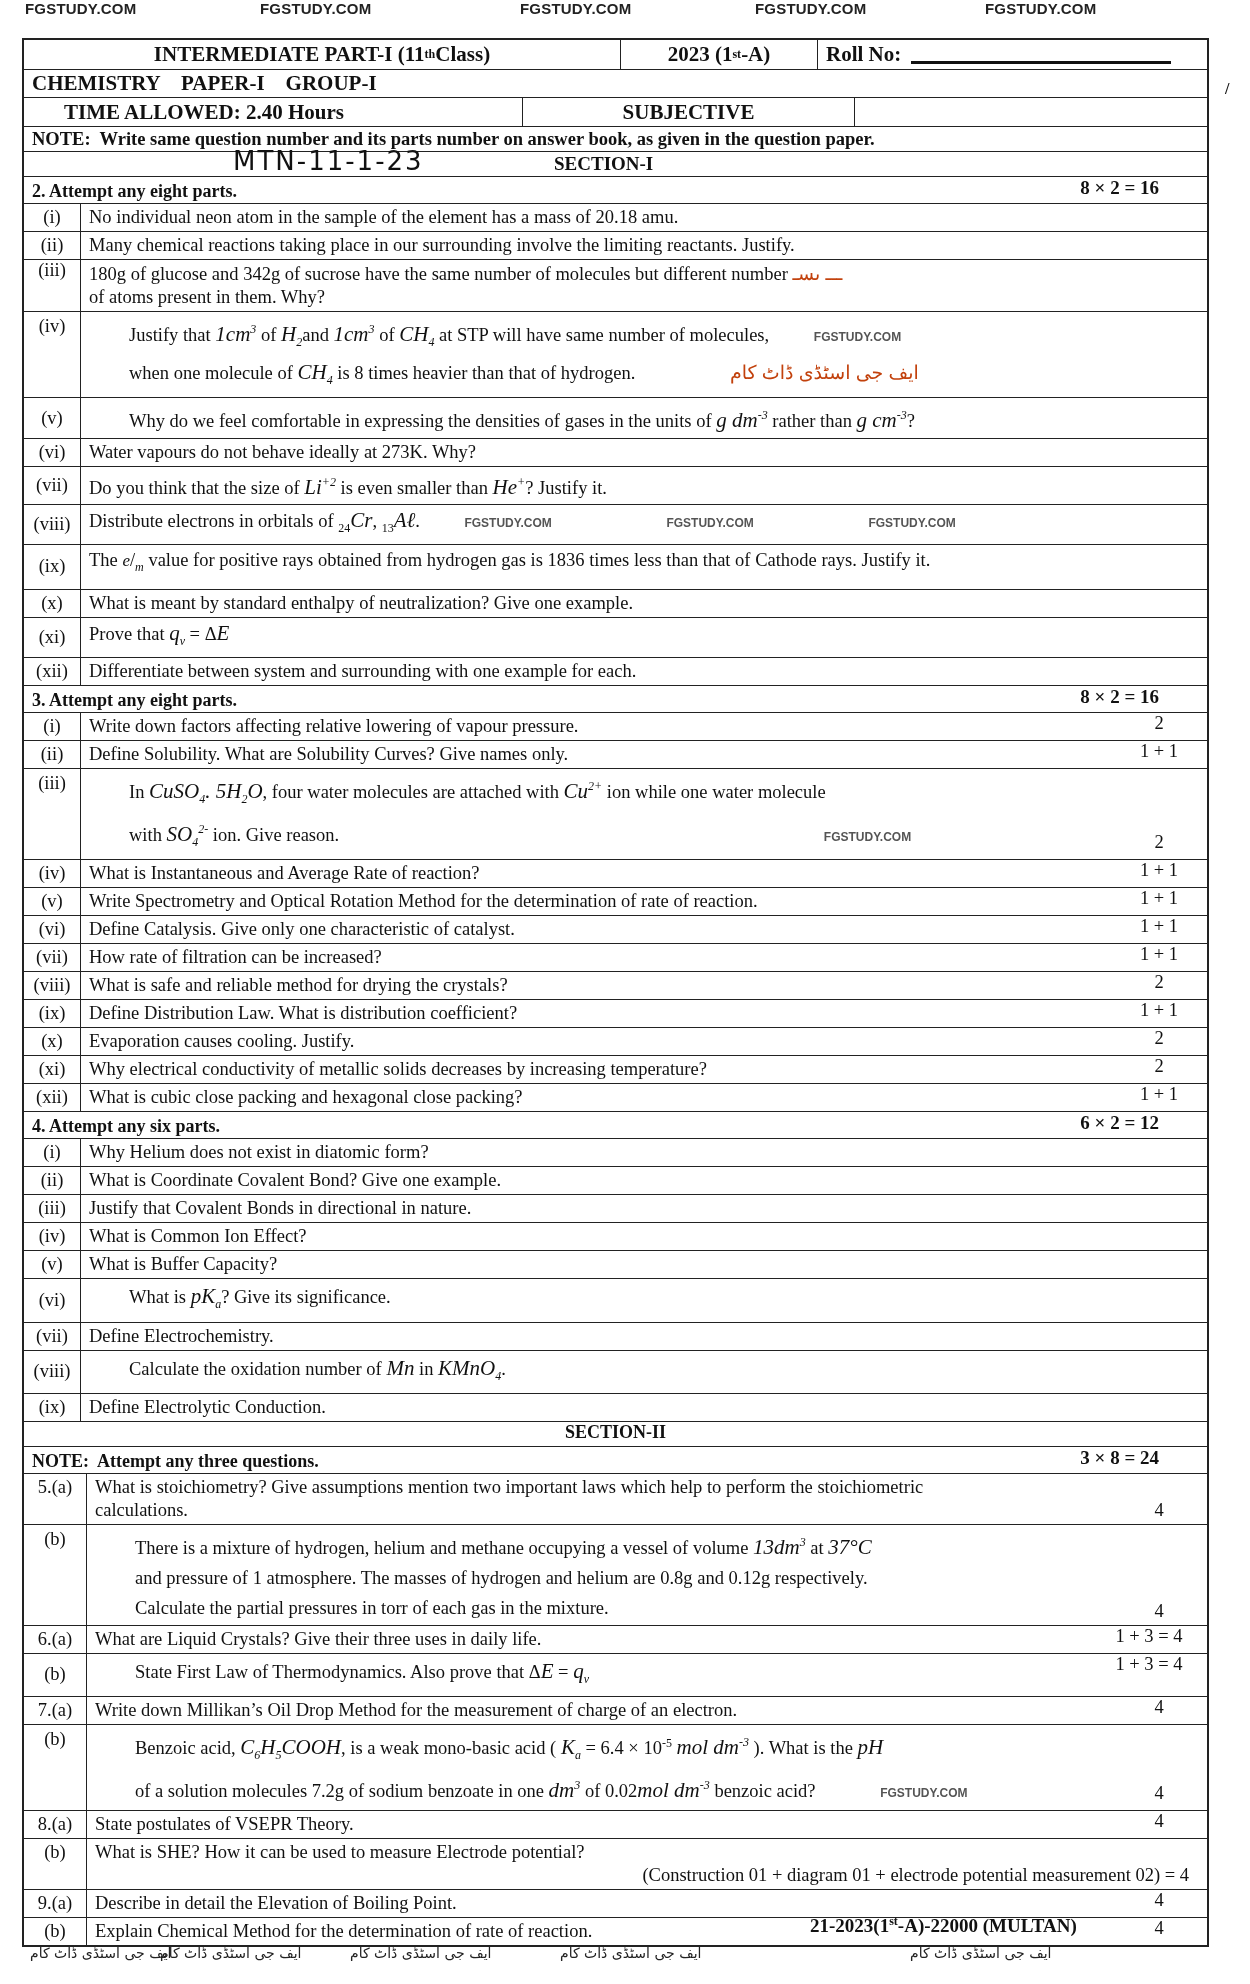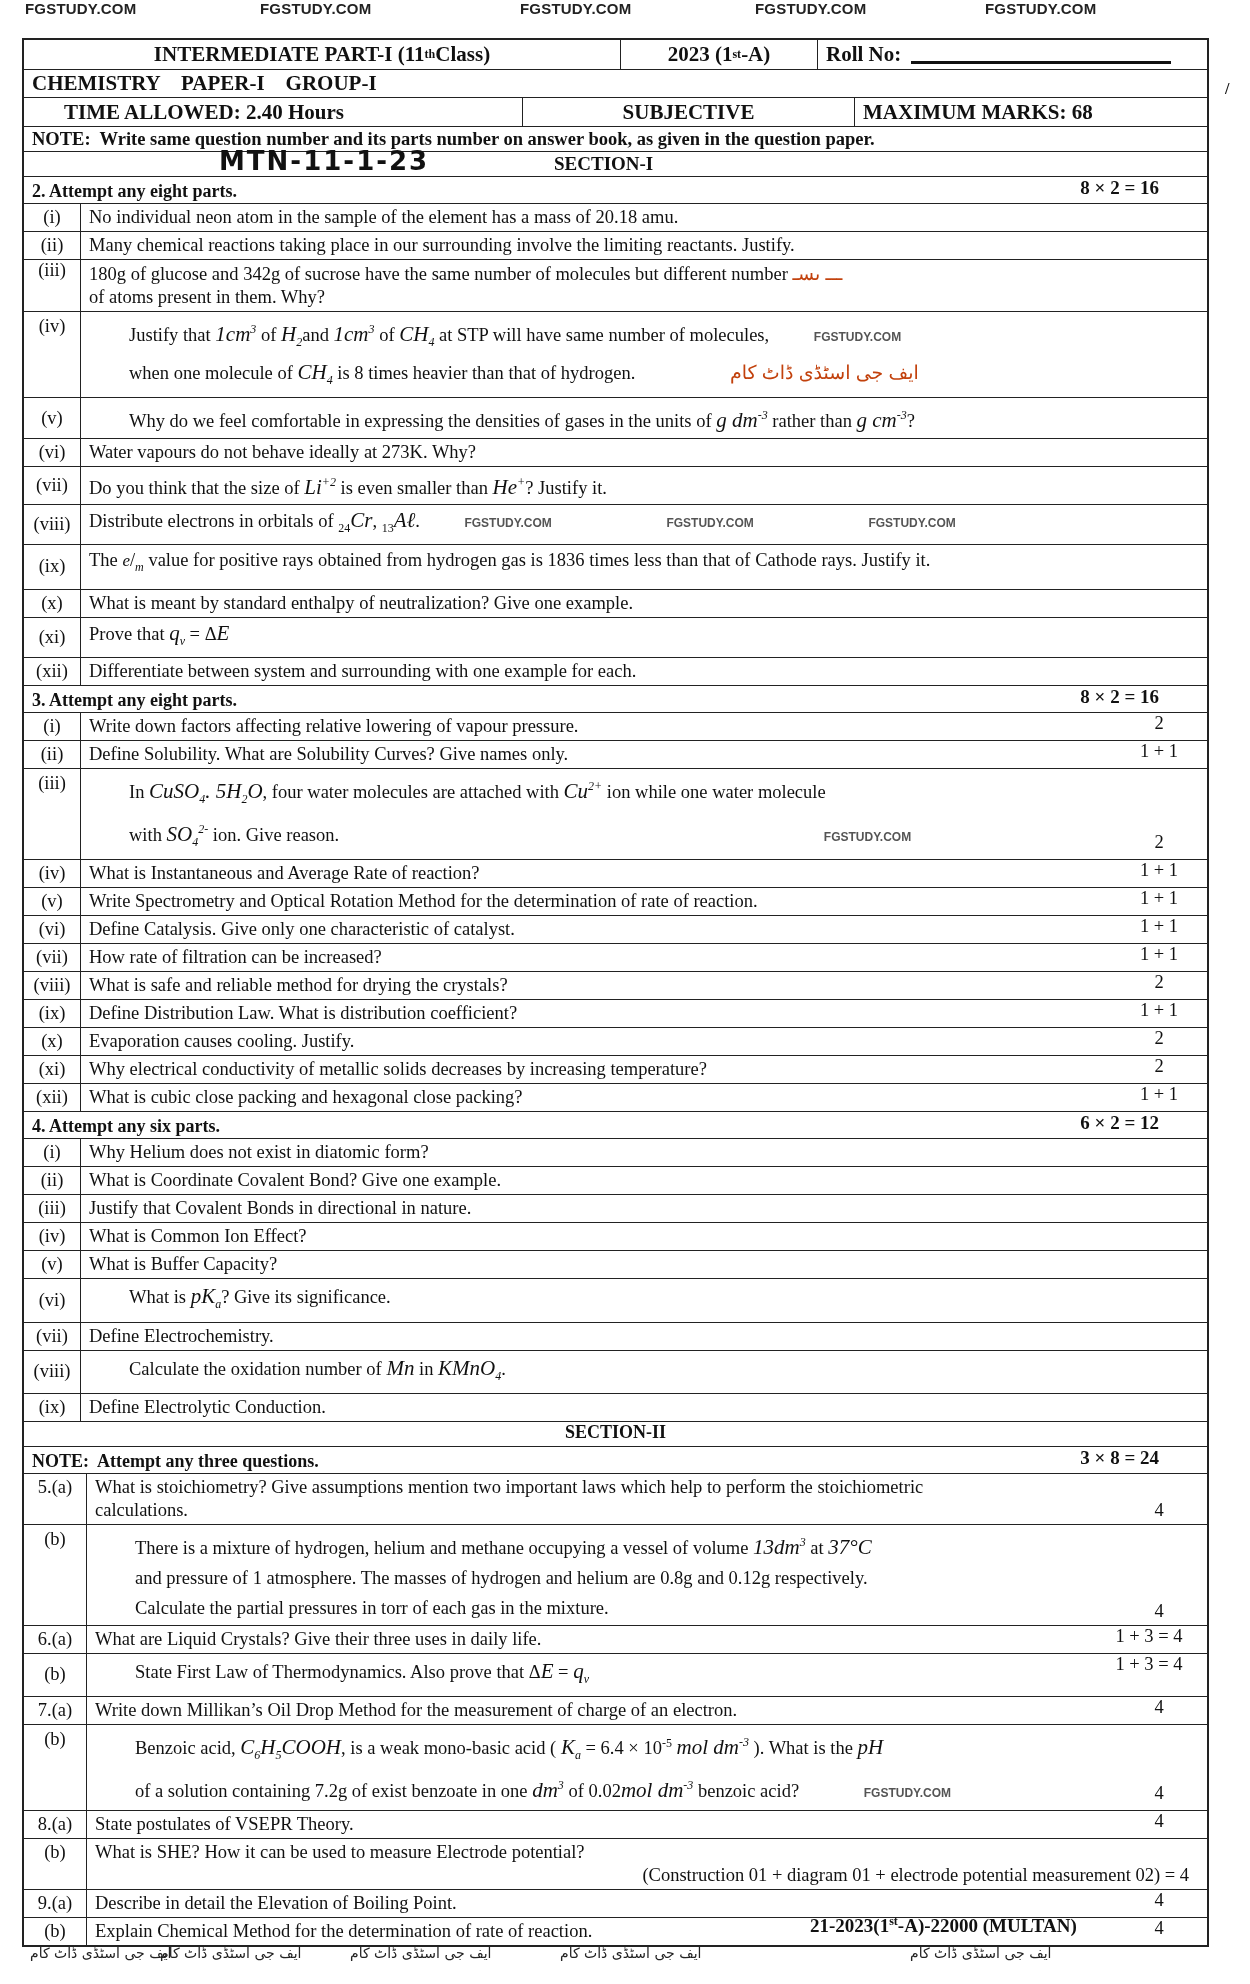--- a/index.html
+++ b/index.html
@@ -17,22 +17,22 @@
   .hdr .c2 { width:180px; border-right:1.6px solid #222; justify-content:center; }
   .hdr .c3 { flex:1; }
   .roll-line { display:inline-block; width:260px; border-bottom:3px solid #111; margin-left:10px; height:16px; }
   .hdr2 { font-size:21px; font-weight:bold; height:27px; }
   .hdr3 { font-size:21px; font-weight:bold; height:28px;padding-left:32px; }
   .hdr3 .c1 { width:450px; border-right:1.6px solid #222; }
   .hdr3 .c2 { width:315px; border-right:1.6px solid #222; justify-content:center; }
   .hdr3 .c3 { flex:1; }
   .note { font-size:18.5px; font-weight:bold; height:24px; }
   .sec { font-size:19px; font-weight:bold; height:24px; position:relative; }
-  .handwritten { position:absolute; left:195px; top:-6px; font-family:"DejaVu Sans", sans-serif;
-                 font-size:26px; color:#111; letter-spacing:2px; font-weight:bold; }
+  .handwritten { position:absolute; left:209px; top:-6px; font-family:"DejaVu Sans", sans-serif;
+                 font-size:26px; color:#111; letter-spacing:2px; font-weight:normal; }
   .sec-title { position:absolute; left:530px; top:1px; }
   .qhead { font-size:18px; font-weight:bold; height:25px; align-items:flex-end; justify-content:space-between; padding:0 8px 1px 8px; }
   .qhead .marks { font-size:19px; align-self:flex-start; margin-right:40px; }
   .q { font-size:18.5px; min-height:25px; }
   .q .num { width:56px; border-right:1.6px solid #222; justify-content:center; padding:0; flex:none; }
   .q .txt { flex:1; padding:2px 8px; display:block; line-height:23px; }
   .q .mk { width:80px; flex:none; justify-content:center; font-size:18.5px; align-items:flex-start; padding-top:0; }
   .q.tall .txt { line-height:30px;margin-left:40px; }
   .q.tall2 .txt { line-height:27px; }
   .num-wide { width:62px !important; }
@@ -78,21 +78,20 @@
     </div>
   </div>
 
   <div class="row hdr2">
     <div class="cell" style="white-space:pre">CHEMISTRY    PAPER-I    GROUP-I</div>
   </div>
 
   <div class="row hdr3">
     <div class="cell c1">TIME ALLOWED: 2.40 Hours</div>
     <div class="cell c2">SUBJECTIVE</div>
-    <div class="cell c3">MAXIMUM MARKS: 68</div>
   </div>
 
   <div class="row note">
     <div class="cell" style="white-space:pre">NOTE:  Write same question number and its parts number on answer book, as given in the question paper.</div>
   </div>
 
   <div class="row sec">
     <span class="handwritten">MTN-11-1-23</span>
     <span class="sec-title">SECTION-I</span>
   </div>
@@ -330,21 +329,21 @@
   <div class="row q">
     <div class="cell num num-wide">7.(a)</div>
     <div class="txt">Write down Millikan’s Oil Drop Method for the measurement of charge of an electron.</div>
     <div class="cell mk">4</div>
   </div>
 
   <div class="row q tall">
     <div class="cell num num-wide" style="align-items:flex-start;padding-top:4px">(b)</div>
     <div class="txt">
       <span>Benzoic acid, </span><i class="m">C<sub>6</sub>H<sub>5</sub>COOH</i><span>, is a weak mono-basic acid ( </span><i class="m">K<sub>a</sub></i> = 6.4 × 10<sup>-5</sup> <i class="m">mol dm<sup>-3</sup></i><span> ).  What is the </span><i class="m">pH</i><br>
-      <span>of a solution containing 7.2g of exist benzoate in one </span><i class="m">dm<sup>3</sup></i><span> of </span>0.02<i class="m">mol dm<sup>-3</sup></i><span> benzoic acid?</span>
+      <span>of a solution molecules 7.2g of sodium benzoate in one </span><i class="m">dm<sup>3</sup></i><span> of </span>0.02<i class="m">mol dm<sup>-3</sup></i><span> benzoic acid?</span>
       <span class="faint" style="margin-left:60px">FGSTUDY.COM</span>
     </div>
     <div class="cell mk" style="align-items:flex-end;padding-bottom:6px">4</div>
   </div>
 
   <div class="row q">
     <div class="cell num num-wide">8.(a)</div>
     <div class="txt">State postulates of VSEPR Theory.</div>
     <div class="cell mk">4</div>
   </div>

